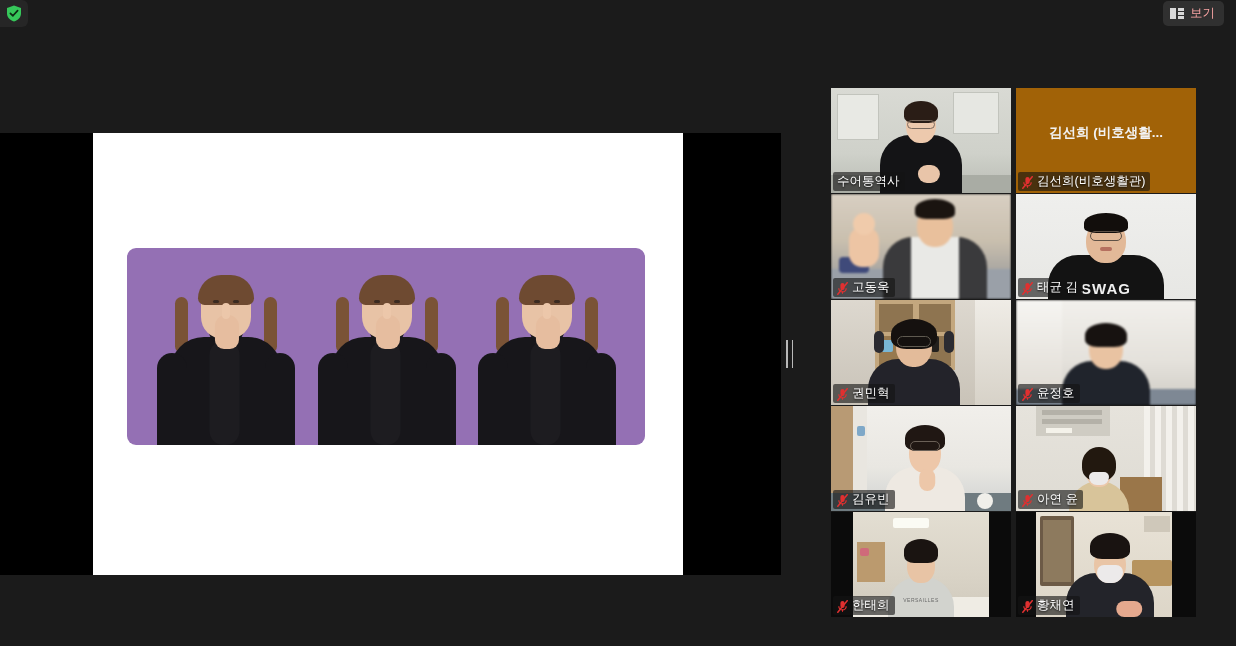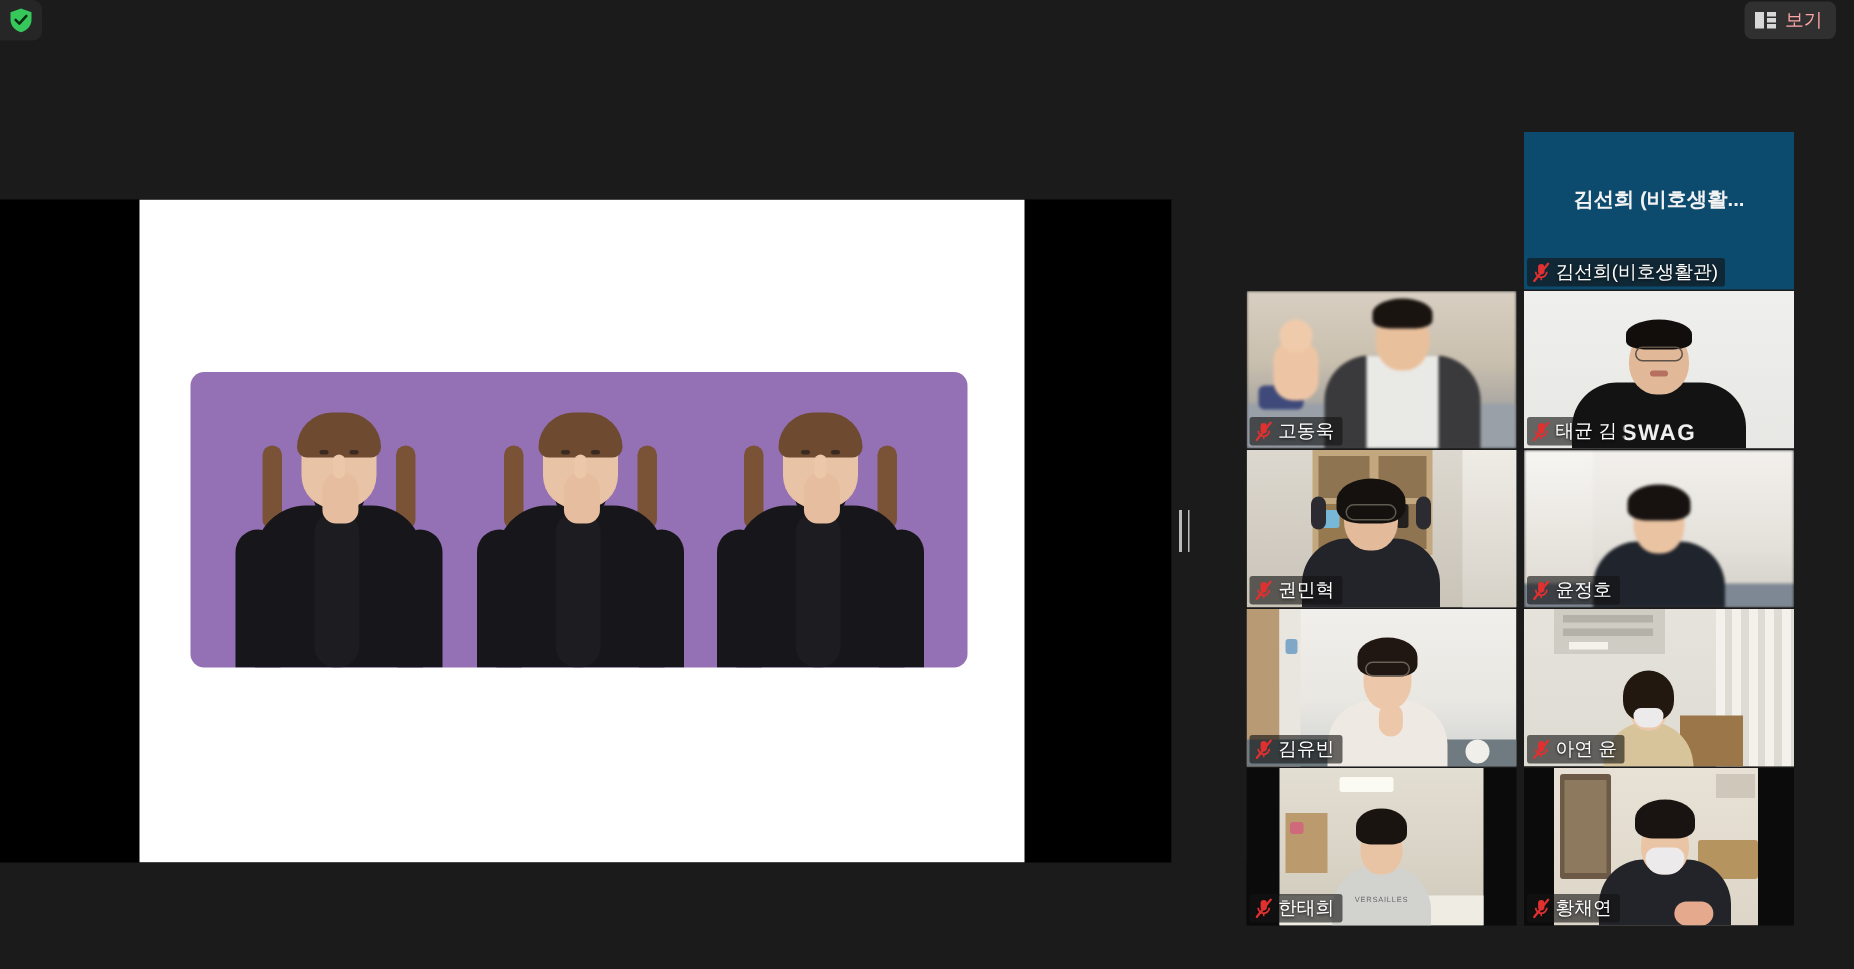--- a/index.html
+++ b/index.html
@@ -295,21 +295,21 @@
   .tile-nameplate .nm {
     font-size: 12.5px;
     color: #ffffff;
     white-space: nowrap;
     line-height: 1;
     text-shadow: 0 1px 2px rgba(0,0,0,0.85);
   }
   .mute-icon { width: 11px; height: 13px; flex: none; display: block; }
 
   
-  .tile.nameonly { background: #0c4a6e; }
+  .tile.nameonly { background: #a16207; }
   .tile-bigname {
     position: absolute;
     left: 0; top: 0;
     width: 180px; height: 105px;
     display: flex;
     align-items: center;
     justify-content: center;
     padding: 0 8px 16px 8px;
     box-sizing: border-box;
     font-size: 13.5px;
@@ -452,20 +452,40 @@
   <span class="divider-grip">
       <i></i>
       <i></i>
     </span>
 </div>
 
 <div class="filmstrip">
 
   <div class="strip-row" style="top:0px;">
 
+    <div class="tile left speaking">
+      <div class="tile-video">
+        <div class="scene">
+          <div class="sc-bg" style="background:linear-gradient(180deg,#d9dad4 0%,#cfd1ca 62%,#b9bcb4 100%);"></div>
+          <div style="position:absolute;left:6px;top:6px;width:40px;height:44px;background:#e8e9e4;border:1px solid #c2c4bd;"></div>
+          <div style="position:absolute;right:12px;top:4px;width:44px;height:40px;background:#e6e7e2;border:1px solid #c2c4bd;"></div>
+          <div style="position:absolute;left:0;bottom:0;width:180px;height:18px;background:#a9aca4;"></div>
+          <div class="sc-person" style="width:90px;height:72px;">
+            <span class="p-torso" style="width:82px;height:58px;background:#141416;"></span>
+            <span class="p-head" style="width:30px;height:36px;bottom:50px;background:#edc9ad;"></span>
+            <span class="p-hair" style="width:34px;height:22px;bottom:70px;background:#2a1d16;"></span>
+            <span style="position:absolute;left:50%;transform:translateX(-50%);bottom:64px;width:26px;height:7px;border:1.4px solid #7b6a5e;border-radius:7px;"></span>
+            <span style="position:absolute;left:50%;transform:translateX(-14%);bottom:10px;width:22px;height:18px;background:#e9c5a9;border-radius:9px;"></span>
+          </div>
+        </div>
+      </div>
+      <div class="tile-nameplate">
+        <span class="nm">수어통역사</span>
+      </div>
+    </div>
 
     <div class="tile right nameonly">
       <div class="tile-bigname">김선희 (비호생활...</div>
       <div class="tile-nameplate">
         <span class="mute-icon">
           <svg width="11" height="13" viewBox="0 0 11 13">
             <rect x="3.4" y="1" width="4.2" height="7" rx="2.1" fill="#e03030"></rect>
             <path d="M1.8 6.2 A3.7 3.7 0 0 0 9.2 6.2" stroke="#e03030" stroke-width="1.2" fill="none"></path>
             <rect x="5" y="9.4" width="1" height="2.4" fill="#e03030"></rect>
             <path d="M0.8 12.3 L10.2 0.7" stroke="#e03030" stroke-width="1.5" stroke-linecap="round"></path>

